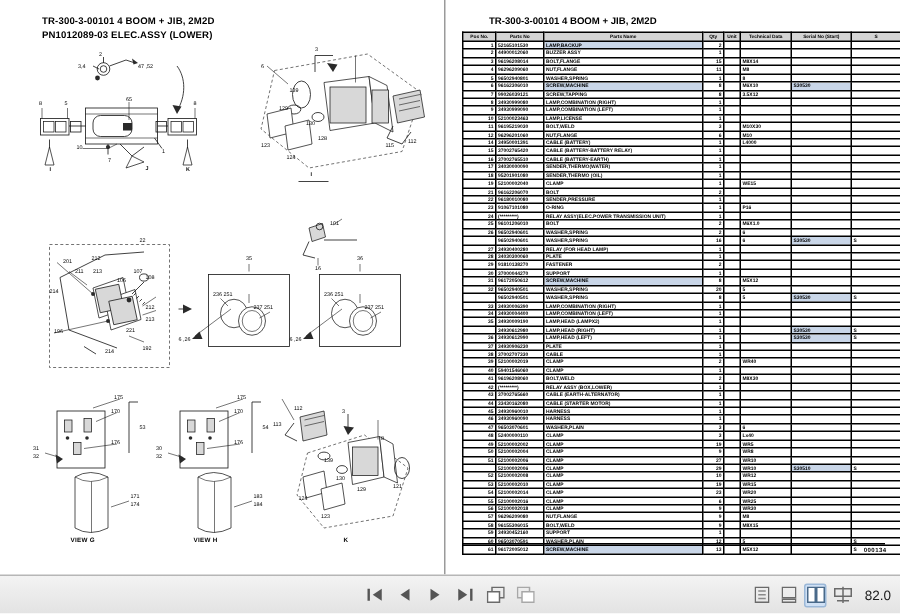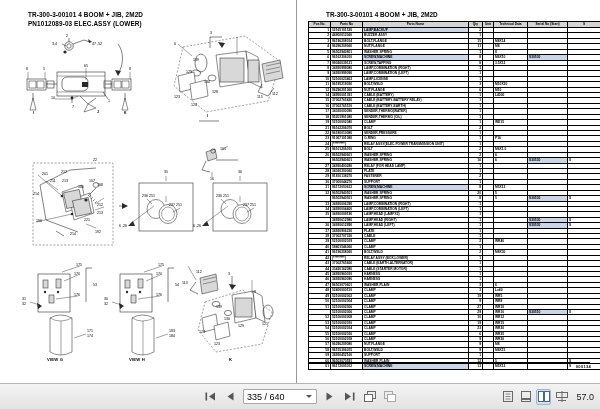--- a/index.html
+++ b/index.html
@@ -1114,24 +1114,20 @@
             <rect x="0.5" y="0.5" width="1.6" height="8" fill="#555"></rect>
             <polygon points="10,0.5 10,8.5 4,4.5" fill="#555"></polygon>
           </svg>
       </div>
       <div class="tb-btn">
         <svg width="9" height="9" viewBox="0 0 9 9">
             <polygon points="7.5,0.5 7.5,8.5 1.5,4.5" fill="#555"></polygon>
           </svg>
       </div>
 
-      <div class="pagebox">
-        <input type="text" value="335 / 640" style="">
-        <div class="caret"></div>
-      </div>
 
       <div class="tb-btn">
         <svg width="9" height="9" viewBox="0 0 9 9">
             <polygon points="1.5,0.5 1.5,8.5 7.5,4.5" fill="#555"></polygon>
           </svg>
       </div>
       <div class="tb-btn">
         <svg width="11" height="9" viewBox="0 0 11 9">
             <polygon points="1,0.5 1,8.5 7,4.5" fill="#555"></polygon>
             <rect x="8.9" y="0.5" width="1.6" height="8" fill="#555"></rect>
@@ -1173,16 +1169,16 @@
             <rect x="6.5" y="0.5" width="5" height="10" fill="#fff" stroke="#4a6a8a"></rect>
           </svg>
       </div>
       <div class="tb-btn">
         <svg width="12" height="11" viewBox="0 0 12 11">
             <rect x="0.5" y="1.5" width="11" height="5" fill="none" stroke="#6a6a6a"></rect>
             <line x1="6" y1="0" x2="6" y2="11" stroke="#6a6a6a"></line>
             <line x1="2" y1="9.5" x2="10" y2="9.5" stroke="#6a6a6a"></line>
           </svg>
       </div>
-      <div class="zoomtxt">57.0</div>
+      <div class="zoomtxt">82.0</div>
     </div>
   </div>
 </div>
 
 </body></html>

